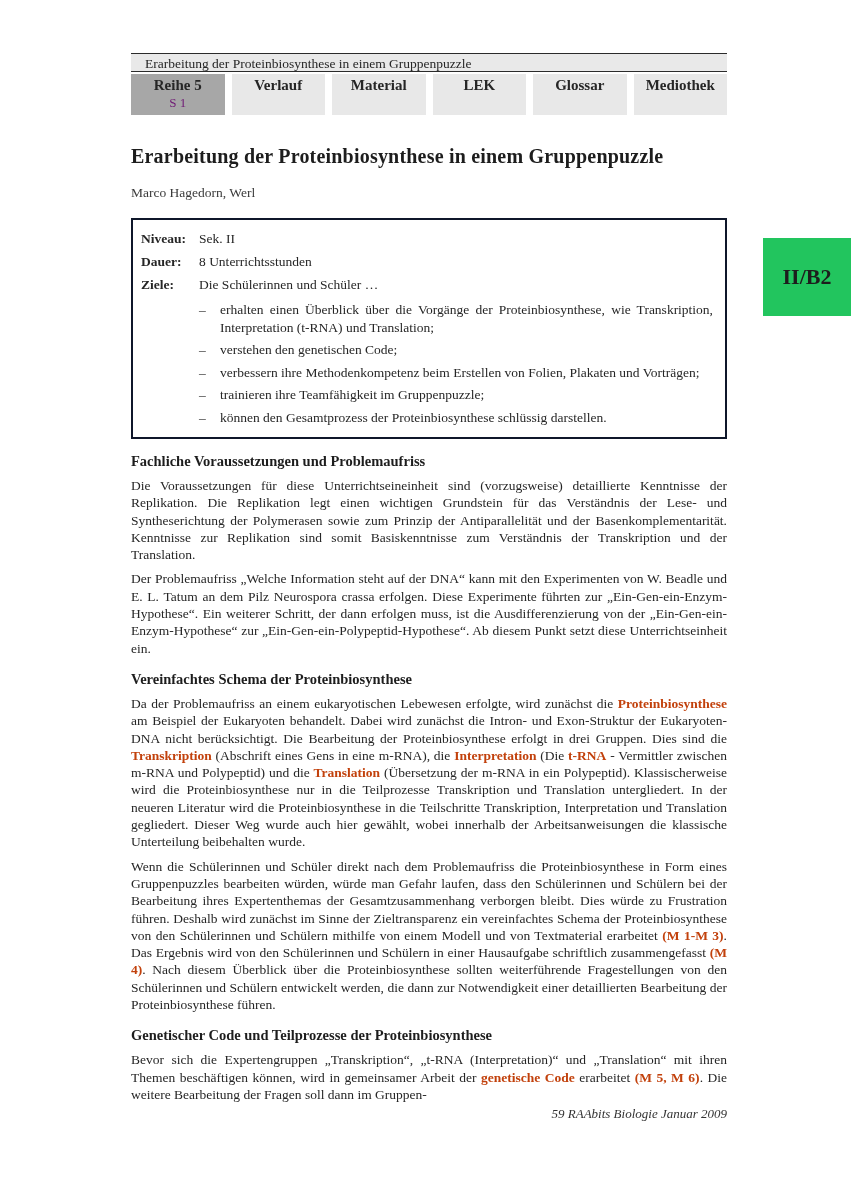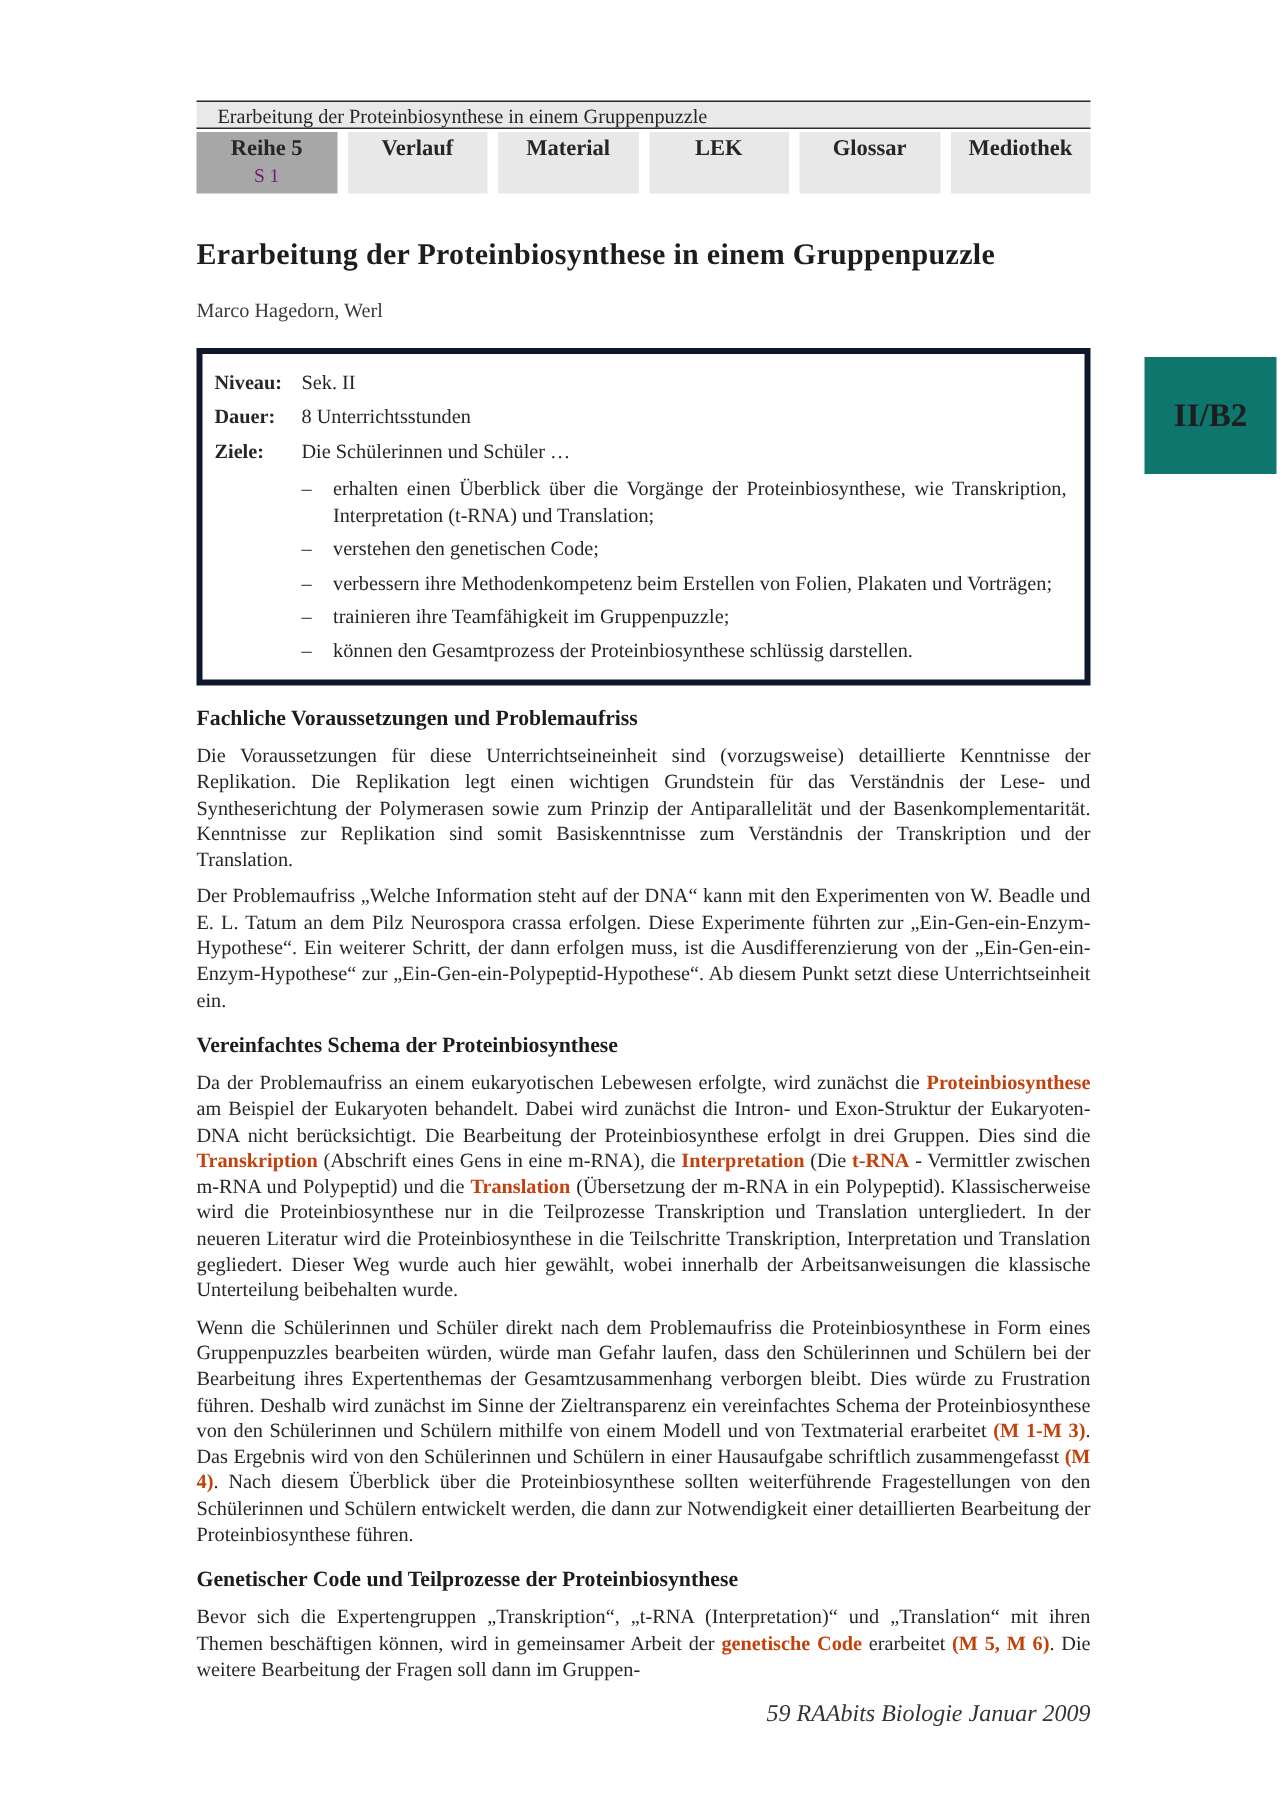--- a/index.html
+++ b/index.html
@@ -1,53 +1,53 @@
 <!DOCTYPE html>
 <html><head>
 <meta charset="utf-8">
 <style>
   html,body{margin:0;padding:0;}
   body{
     width:855px;height:1199px;background:#ffffff;position:relative;
     font-family:"Liberation Serif", serif;color:#262626;overflow:hidden;
   }
-  .doc{position:absolute;left:131px;top:67px;width:596px;}
+  .doc{position:absolute;left:131px;top:53px;width:596px;}
   
   .header-strip{
     background:#e9e9e9;border-top:1.5px solid #2b2b2b;border-bottom:1.5px solid #2b2b2b;
     height:19px;line-height:19px;font-size:13.5px;padding-left:14px;box-sizing:border-box;
   }
   
   .tabs{margin-top:2px;display:flex;gap:7px;}
   .tab{
     flex:1;height:41px;background:#e8e8e8;text-align:center;
     font-weight:700;font-size:15px;padding-top:3px;box-sizing:border-box;
   }
   .tab--active{background:#a7a7a7;}
   .tab-sub{font-weight:400;font-size:13px;margin-top:1px;color:#701a75;}
   
   .title{font-size:20px;font-weight:700;margin:30px 0 0;letter-spacing:.2px;color:#1d1d1d;}
   .author{font-size:13.5px;margin-top:17px;color:#3a3a3a;}
   
-  .info-box{margin-top:17px;border:4px solid #0f172a;padding:7px 12px 11px 8px;}
+  .info-box{margin-top:17px;border:2px solid #0f172a;padding:7px 12px 11px 8px;}
   .info-row{display:flex;line-height:23px;font-size:13.5px;}
   .info-label{width:58px;font-weight:700;flex-shrink:0;}
   .goals{margin:3px 0 0 58px;padding:0;list-style:none;font-size:13.5px;line-height:17.5px;}
   .goals li{position:relative;padding-left:21px;margin-top:5px;text-align:justify;}
   .goals li::before{content:"\2013";position:absolute;left:0;}
   
   .orientation{font-style:italic;font-weight:400;font-size:16.5px;margin:16px 0 0;color:#222;}
   .subhead{font-size:14.5px;font-weight:700;margin:14px 0 0;color:#1d1d1d;}
   .body-par{font-size:13.5px;line-height:17.3px;text-align:justify;margin:7px 0 0;}
   .body-par b{color:#c2410c;}
   
-  .page-footer{margin-top:13px;text-align:right;font-style:italic;font-size:16px;color:#333;}
+  .page-footer{margin-top:3px;text-align:right;font-style:italic;font-size:13px;color:#333;}
   
   .badge{
-    position:absolute;left:763px;top:238px;width:88px;height:78px;background:#0f766e;
+    position:absolute;left:763px;top:238px;width:88px;height:78px;background:#22c55e;
     display:flex;align-items:center;justify-content:center;
     font-weight:700;font-size:22px;color:#1d1d1d;
   }
 </style>
 </head>
 <body>
 
 <div class="doc">
 
   <div class="header-strip">

